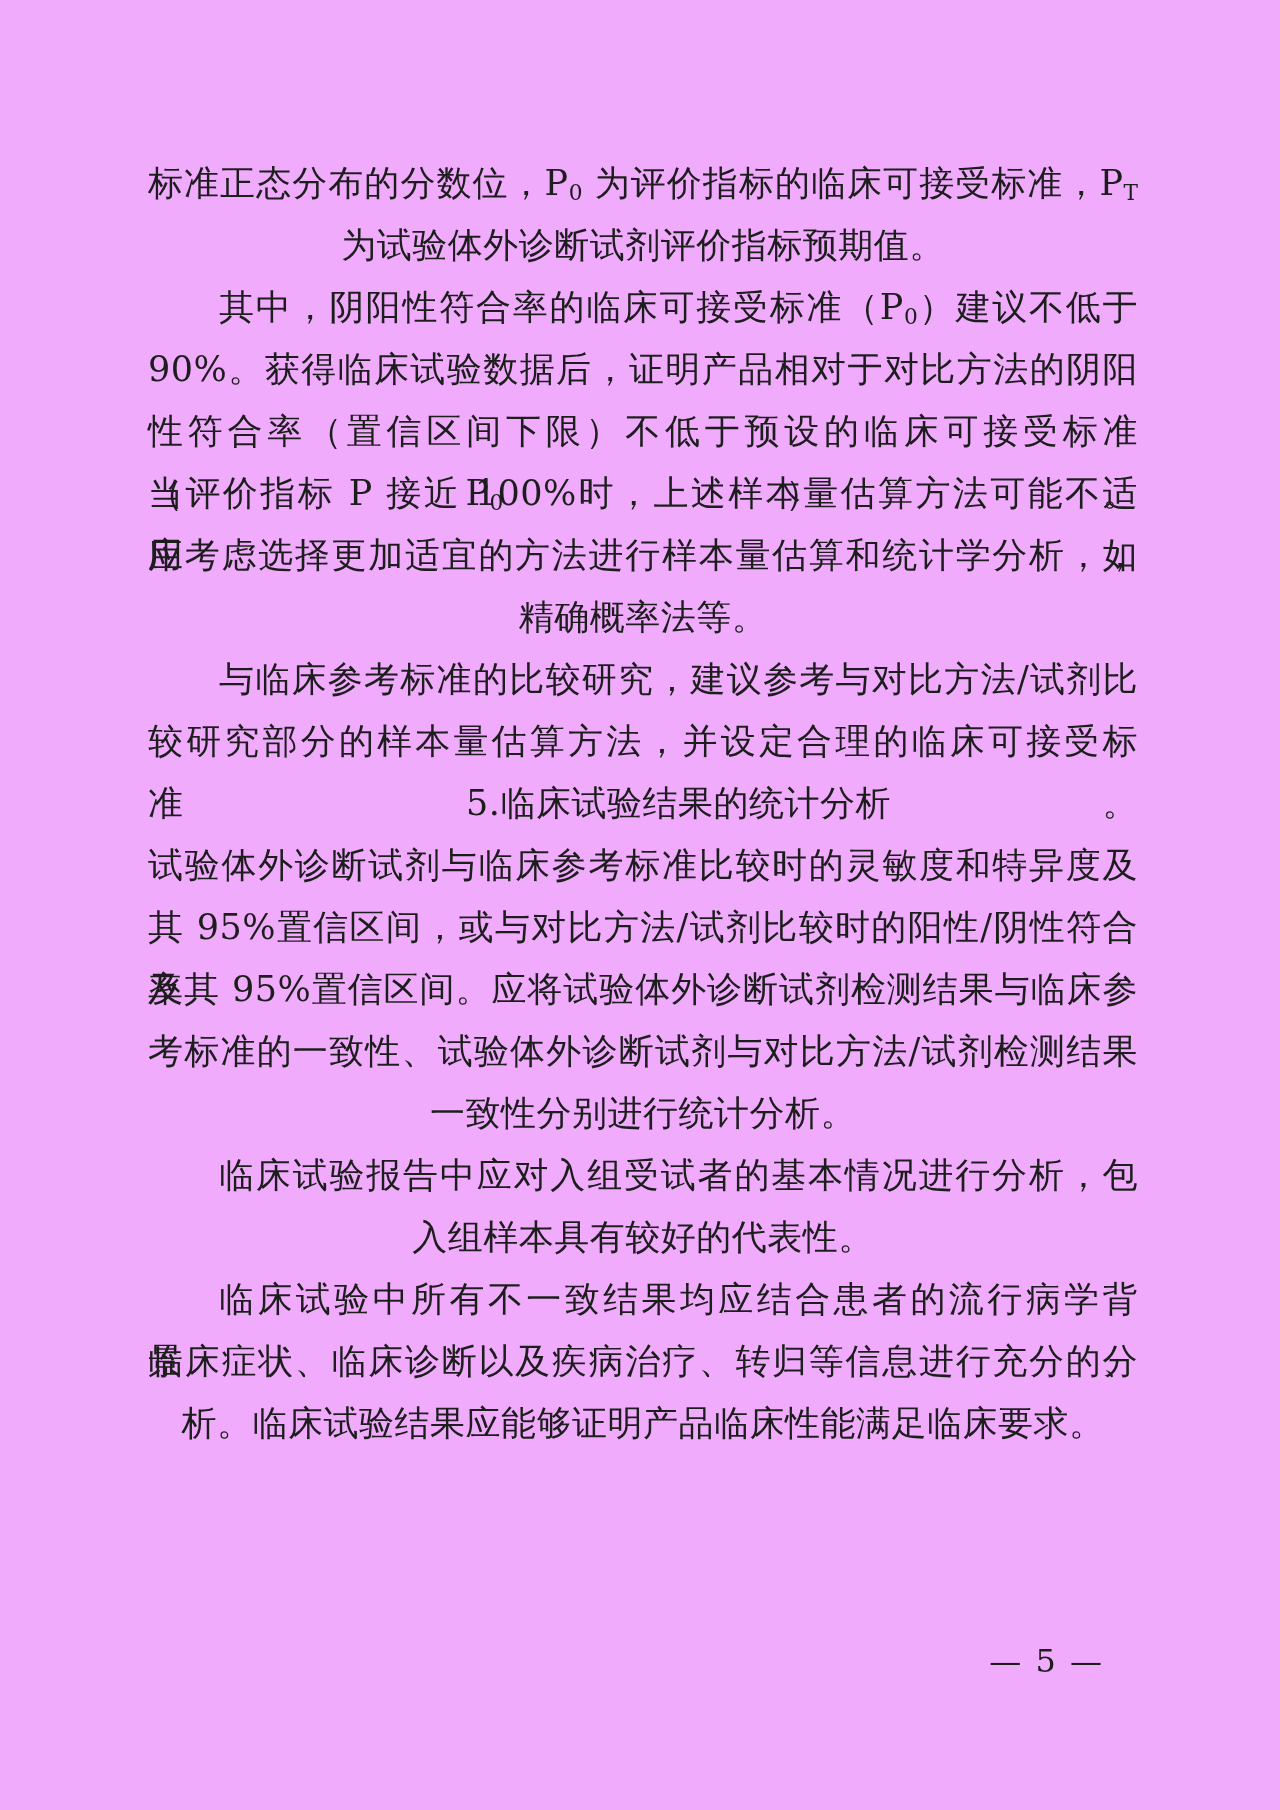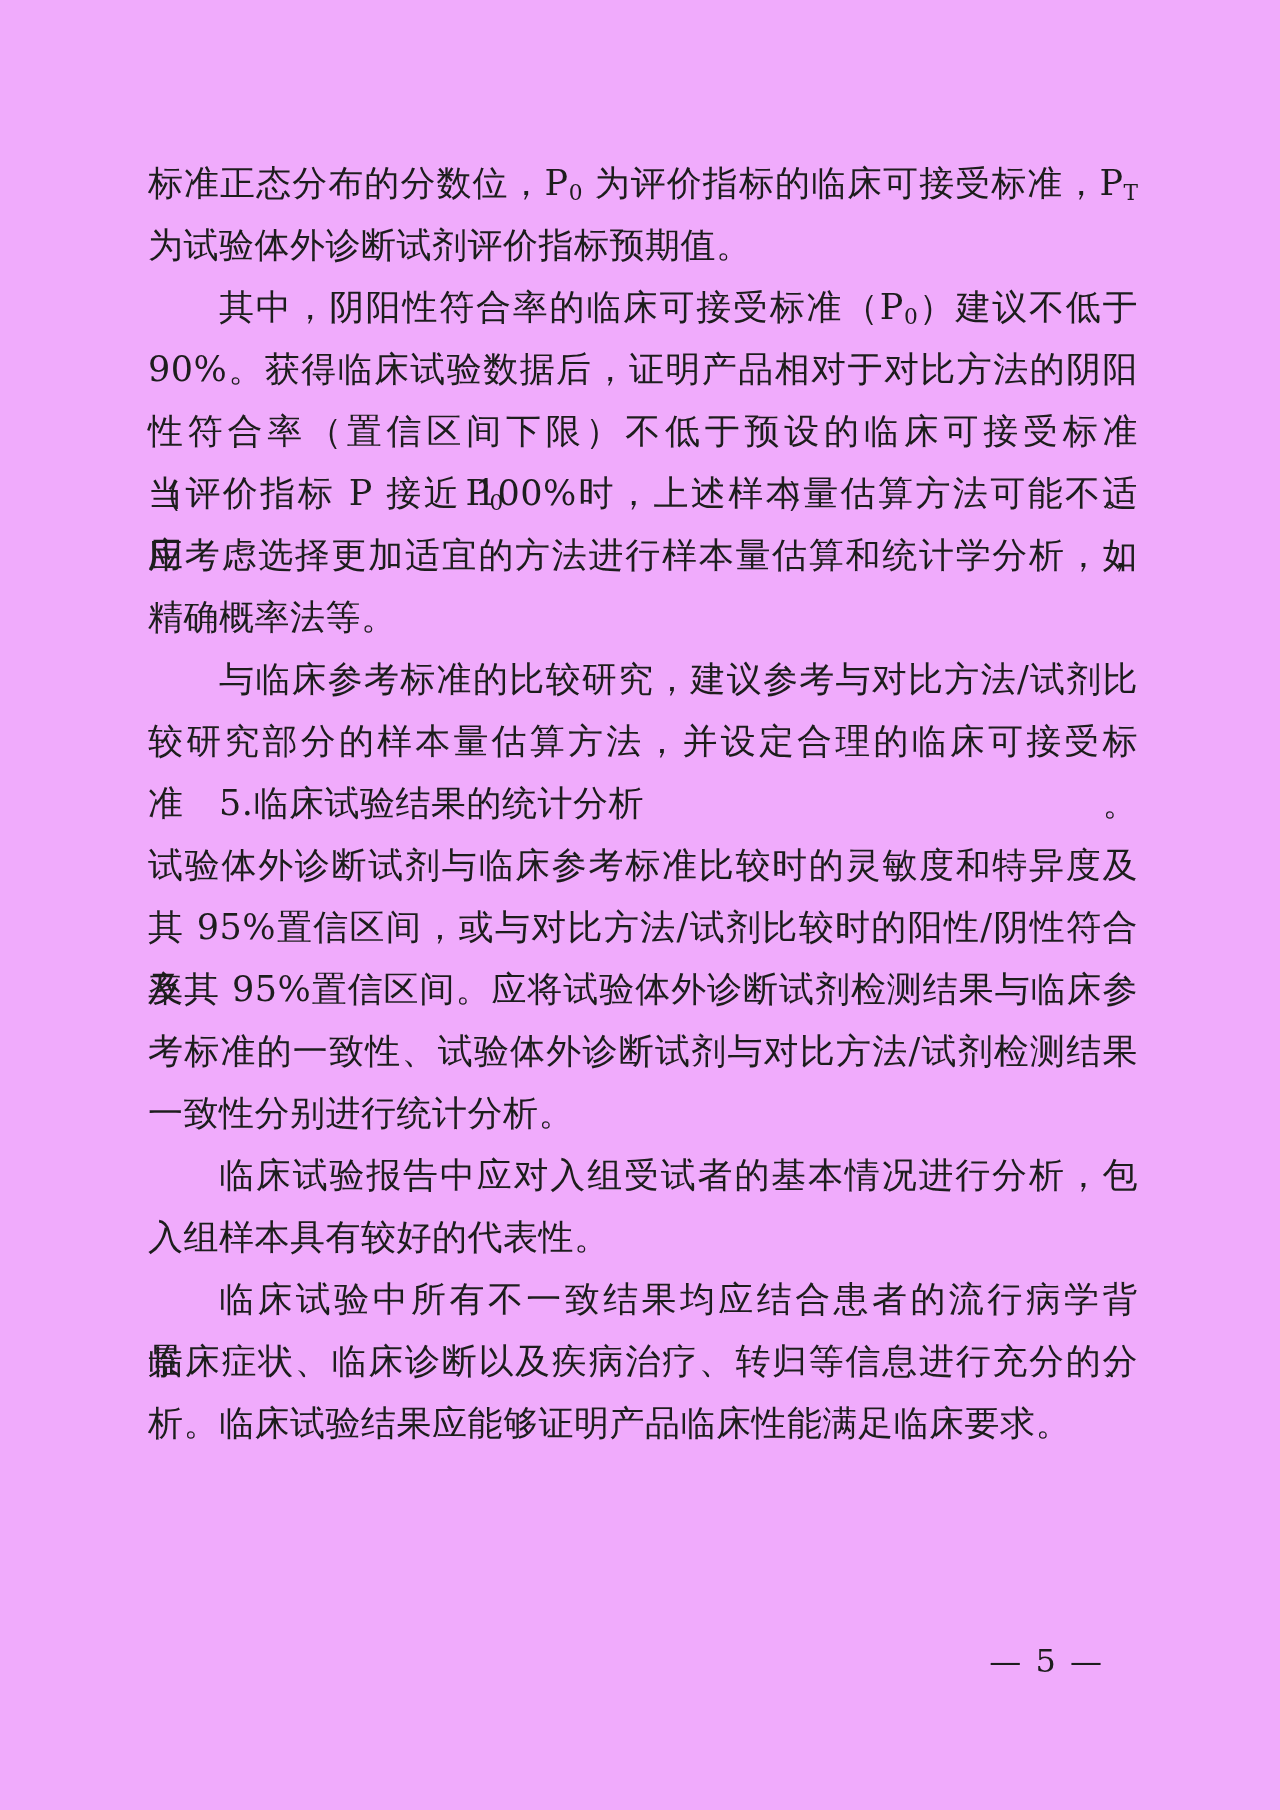--- a/index.html
+++ b/index.html
@@ -22,21 +22,21 @@
     left: 148px;
     top: 152px;
     width: 990px;
   }
   .line {
     font-size: 35px;
     height: 62px;
     line-height: 62px;
     white-space: nowrap;
     letter-spacing: 0.5px;
-    text-align: left;
+    text-align: center;
   }
   .line.justify {
     white-space: normal;
     text-align: justify;
     text-align-last: justify;
     text-justify: inter-character;
   }
   .line.indent {
     text-indent: 71px;
   }

